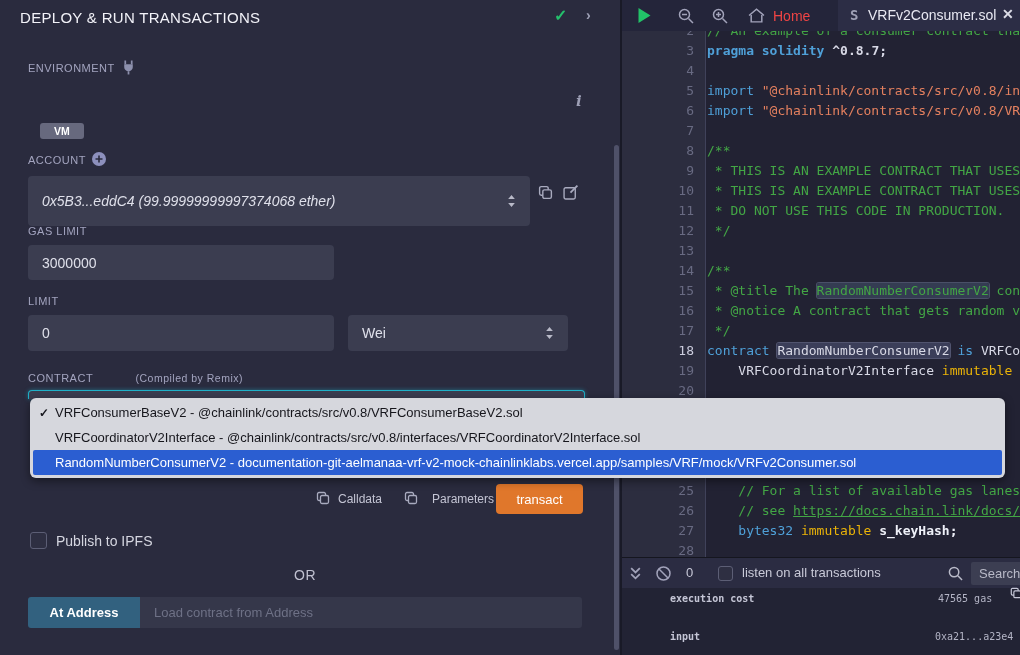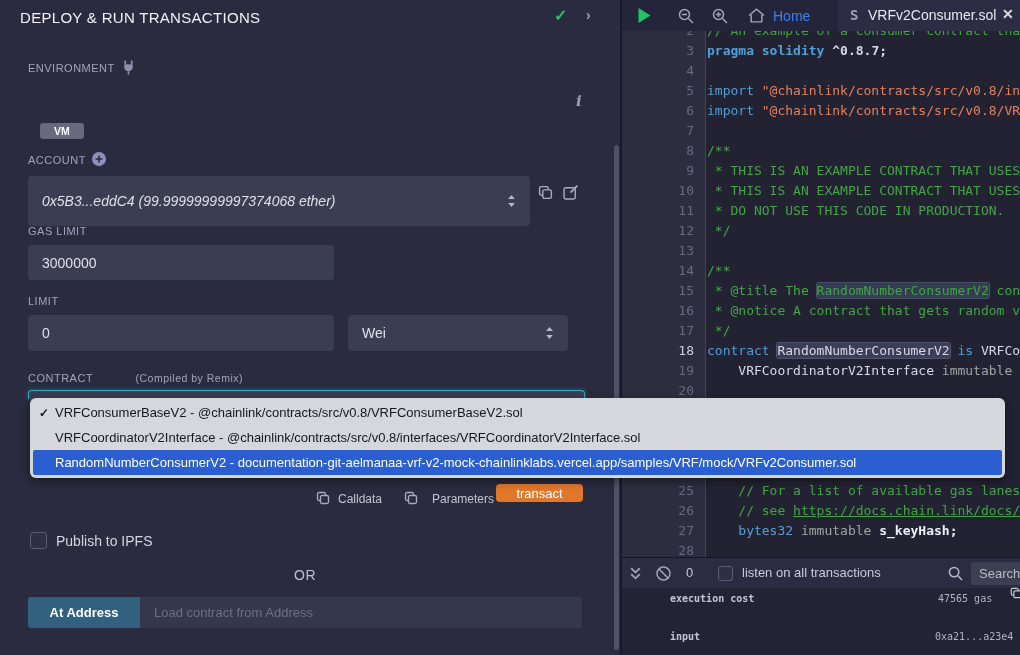--- a/index.html
+++ b/index.html
@@ -32,21 +32,21 @@
   
   #contract-dropdown { position:absolute; left:30px; top:398px; width:975px; height:80px;
     background:#d6d7dd; border-radius:6px; box-shadow:0 3px 10px rgba(0,0,0,.45);
     padding:2px 0; z-index:60; }
   .dd-row { height:25px; display:flex; align-items:center; font-size:13px; color:#16161c;
     padding-left:8px; }
   .dd-row .dd-check { width:12px; text-align:center; font-weight:bold; font-size:12px; margin-right:5px;}
   .dd-row.sel { background:#2b5ed1; color:#fff; margin:0 3px; padding-left:5px; border-radius:2px; }
   
   .act-label { position:absolute; font-size:12px; color:#c4c5d4; }
-  #transact-btn { position:absolute; left:496px; top:484px; width:87px; height:18px;
+  #transact-btn { position:absolute; left:496px; top:484px; width:87px; height:30px;
     background:#e0772b; border:none; border-radius:4px; color:#fff; font-size:13px;
     font-family:"Liberation Sans",sans-serif; cursor:pointer; }
   .chk { position:absolute; background:#2e2f42; border:1px solid #5c5e75; border-radius:3px; }
   #publish-label { position:absolute; left:56px; top:533px; font-size:14px; color:#d5d6e0; }
   #or-label { position:absolute; left:0; top:567px; width:610px; text-align:center;
     font-size:14px; color:#c0c1d0; letter-spacing:.5px; }
   #at-address-btn { position:absolute; left:28px; top:597px; width:112px; height:31px;
     background:#32617f; border:none; border-radius:3px 0 0 3px; color:#fff; font-size:13px;
     font-weight:600; font-family:"Liberation Sans",sans-serif; cursor:pointer; }
   #at-address-input { position:absolute; left:140px; top:597px; width:442px; height:31px;
@@ -61,21 +61,21 @@
   #editor { position:absolute; left:622px; top:31px; width:398px; height:526px;
     background:#222233; overflow:hidden; }
   #gutter { position:absolute; left:0; top:0; width:84px; height:526px; background:#2c2d3f;
     border-right:1px solid #40425a; }
   .ln { position:absolute; width:72px; text-align:right; font:13px/20px "DejaVu Sans Mono",monospace;
     color:#686a82; }
   .ln.active { color:#cccdde; }
   .cl { position:absolute; left:85px; right:0; height:20px; font:13px/20px "DejaVu Sans Mono",monospace;
     white-space:pre; overflow:hidden; }
   .tk-k{color:#4fa0d8} .tk-s{color:#e5815f} .tk-c{color:#43a645}
-  .tk-p{color:#d8d9e6} .tk-d{color:#a3a3a3} .tk-b{color:#eef0f8;font-weight:bold}
+  .tk-p{color:#d8d9e6} .tk-d{color:#eab308} .tk-b{color:#eef0f8;font-weight:bold}
   .tk-u{color:#43a645;text-decoration:underline}
   .tk-h{color:#d8d9e6;background:#3b3e59;box-shadow:0 0 0 1px #51546f;border-radius:2px}
   .tk-hc{color:#43a645;background:#343c52;box-shadow:0 0 0 1px #4a5068;border-radius:2px}
   
   #terminal { position:absolute; left:622px; top:557px; width:398px; height:98px; background:#222334; }
   #term-bar { position:absolute; left:0; top:0; width:398px; height:31px; background:#2b2c42;
     border-top:1px solid #15161f; }
   #term-count { position:absolute; left:64px; top:7px; font-size:13px; color:#c8c9d8; }
   #listen-label { position:absolute; left:120px; top:7px; font-size:13px; color:#c9cad8; }
   #term-search-input { position:absolute; left:349px; top:4px; width:75px; height:23px;
@@ -210,21 +210,21 @@
         <path d="M4 6.5h5M6.5 4v5"></path>
       </svg>
   </span>
   <div class="abs" style="left:118px; top:0; width:98px; height:31px; display:flex; align-items:center; gap:8px; padding-left:8px;">
     <span>
       <svg width="17" height="15" viewBox="0 0 16 14" fill="none" stroke="#a2a3ba" stroke-width="1.4">
           <path d="M1 7L8 1l7 6"></path>
           <path d="M3 6.5V13h10V6.5"></path>
         </svg>
     </span>
-    <span class="tab-text" style="color:#3b82f6; font-size:14px;">Home</span>
+    <span class="tab-text" style="color:#ef4444; font-size:14px;">Home</span>
   </div>
   <div id="active-tab">
     <span class="abs" style="left:12px; top:7px; font-family:'DejaVu Sans Mono',monospace; font-weight:bold; font-size:14px; color:#9fa0b5;">S</span>
     <span class="abs tab-text" style="left:30px; top:7px; color:#e8e8f2; font-size:14px;">VRFv2Consumer.sol</span>
     <span class="abs" style="left:164px; top:6px; color:#dcdce6; font-size:14px; font-weight:bold;">✕</span>
   </div>
 </div>
 
 <div id="editor">
   <div id="gutter">

